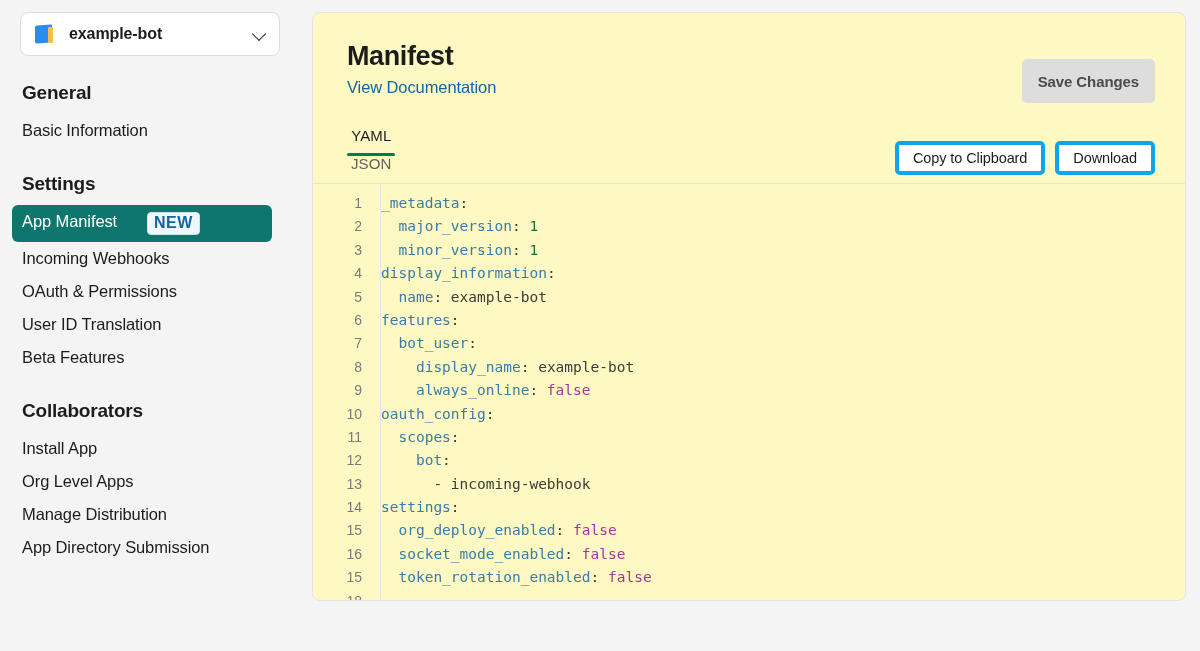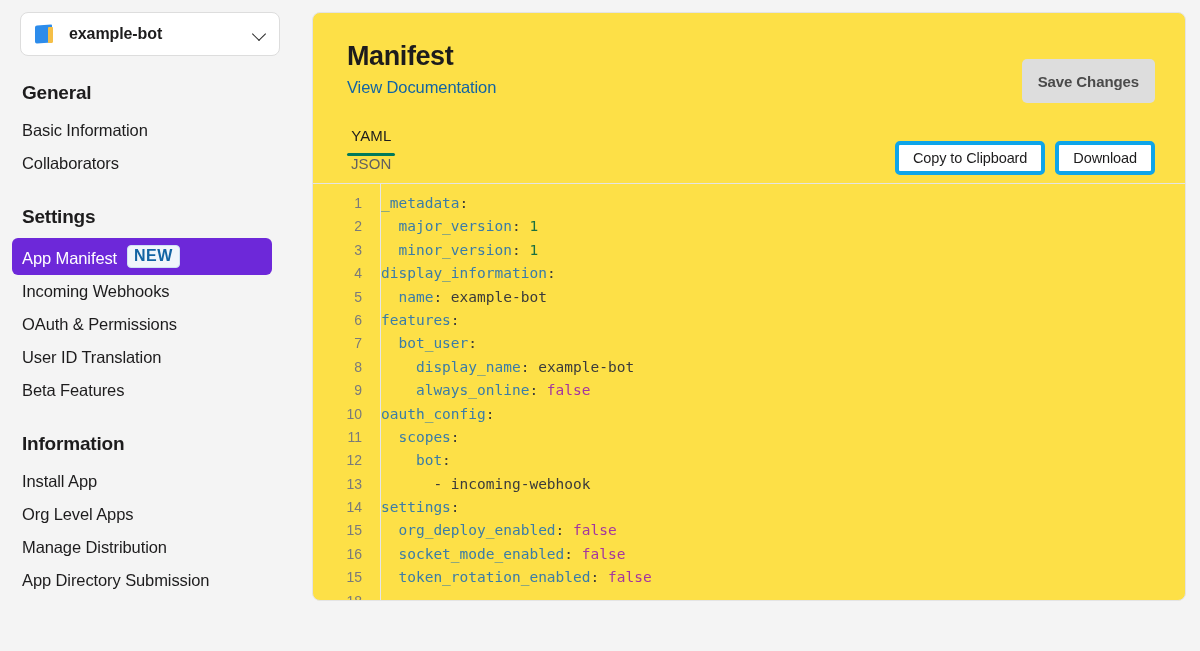--- a/index.html
+++ b/index.html
@@ -96,36 +96,37 @@
     font-weight: bold;
     color: #1d1c1d;
     margin: 0 0 10px 0;
     padding-left: 2px;
     letter-spacing: -0.2px;
   }
   .nav-section + .nav-section { margin-top: 26px; }
 
   .nav-item {
     display: flex;
-    align-items: flex-end;
+    align-items: flex-start;
     font-size: 16.5px;
     color: #1d1c1d;
     padding: 7px 10px 7px 2px;
     border-radius: 6px;
     cursor: pointer;
     letter-spacing: -0.1px;
     white-space: nowrap;
   }
   .nav-item.active {
-    background: #6d28d9;
+    background: #0f766e;
     color: #ffffff;
     padding-left: 10px;
     margin-left: -8px;
     padding-right: 14px;
     width: 260px;
+    gap: 20px;
   }
   .nav-badge {
     display: inline-block;
     margin-left: 10px;
     background: #f0f6fb;
     color: #1264a3;
     font-size: 16px;
     font-weight: bold;
     letter-spacing: 0.4px;
     padding: 2px 6px 3px 6px;
@@ -133,21 +134,21 @@
     line-height: 1;
     border: 1px solid #cfe2f2;
   }
 
   
   #main {
     flex: 1 1 auto;
     padding: 12px 14px 0 12px;
   }
   #manifest-card {
-    background: #fde047;
+    background: #fef9c3;
     border: 1px solid #e4e4e4;
     border-radius: 8px;
     height: 589px;
     overflow: hidden;
     position: relative;
   }
 
   #card-header {
     display: flex;
     align-items: flex-start;
@@ -297,23 +298,20 @@
       <span class="app-name">example-bot</span>
       <span class="chevron"></span>
     </div>
 
     <div id="nav-sections">
         <div class="nav-section">
           <div class="nav-section-title">General</div>
           <div class="nav-item">
             <span>Basic Information</span>
           </div>
-          <div class="nav-item">
-            <span>Collaborators</span>
-          </div>
         </div>
         <div class="nav-section">
           <div class="nav-section-title">Settings</div>
           <div class="nav-item active">
             <span>App Manifest</span>
             <span class="nav-badge">NEW</span>
           </div>
           <div class="nav-item">
             <span>Incoming Webhooks</span>
           </div>
@@ -321,21 +319,21 @@
             <span>OAuth &amp; Permissions</span>
           </div>
           <div class="nav-item">
             <span>User ID Translation</span>
           </div>
           <div class="nav-item">
             <span>Beta Features</span>
           </div>
         </div>
         <div class="nav-section">
-          <div class="nav-section-title">Information</div>
+          <div class="nav-section-title">Collaborators</div>
           <div class="nav-item">
             <span>Install App</span>
           </div>
           <div class="nav-item">
             <span>Org Level Apps</span>
           </div>
           <div class="nav-item">
             <span>Manage Distribution</span>
           </div>
           <div class="nav-item">

